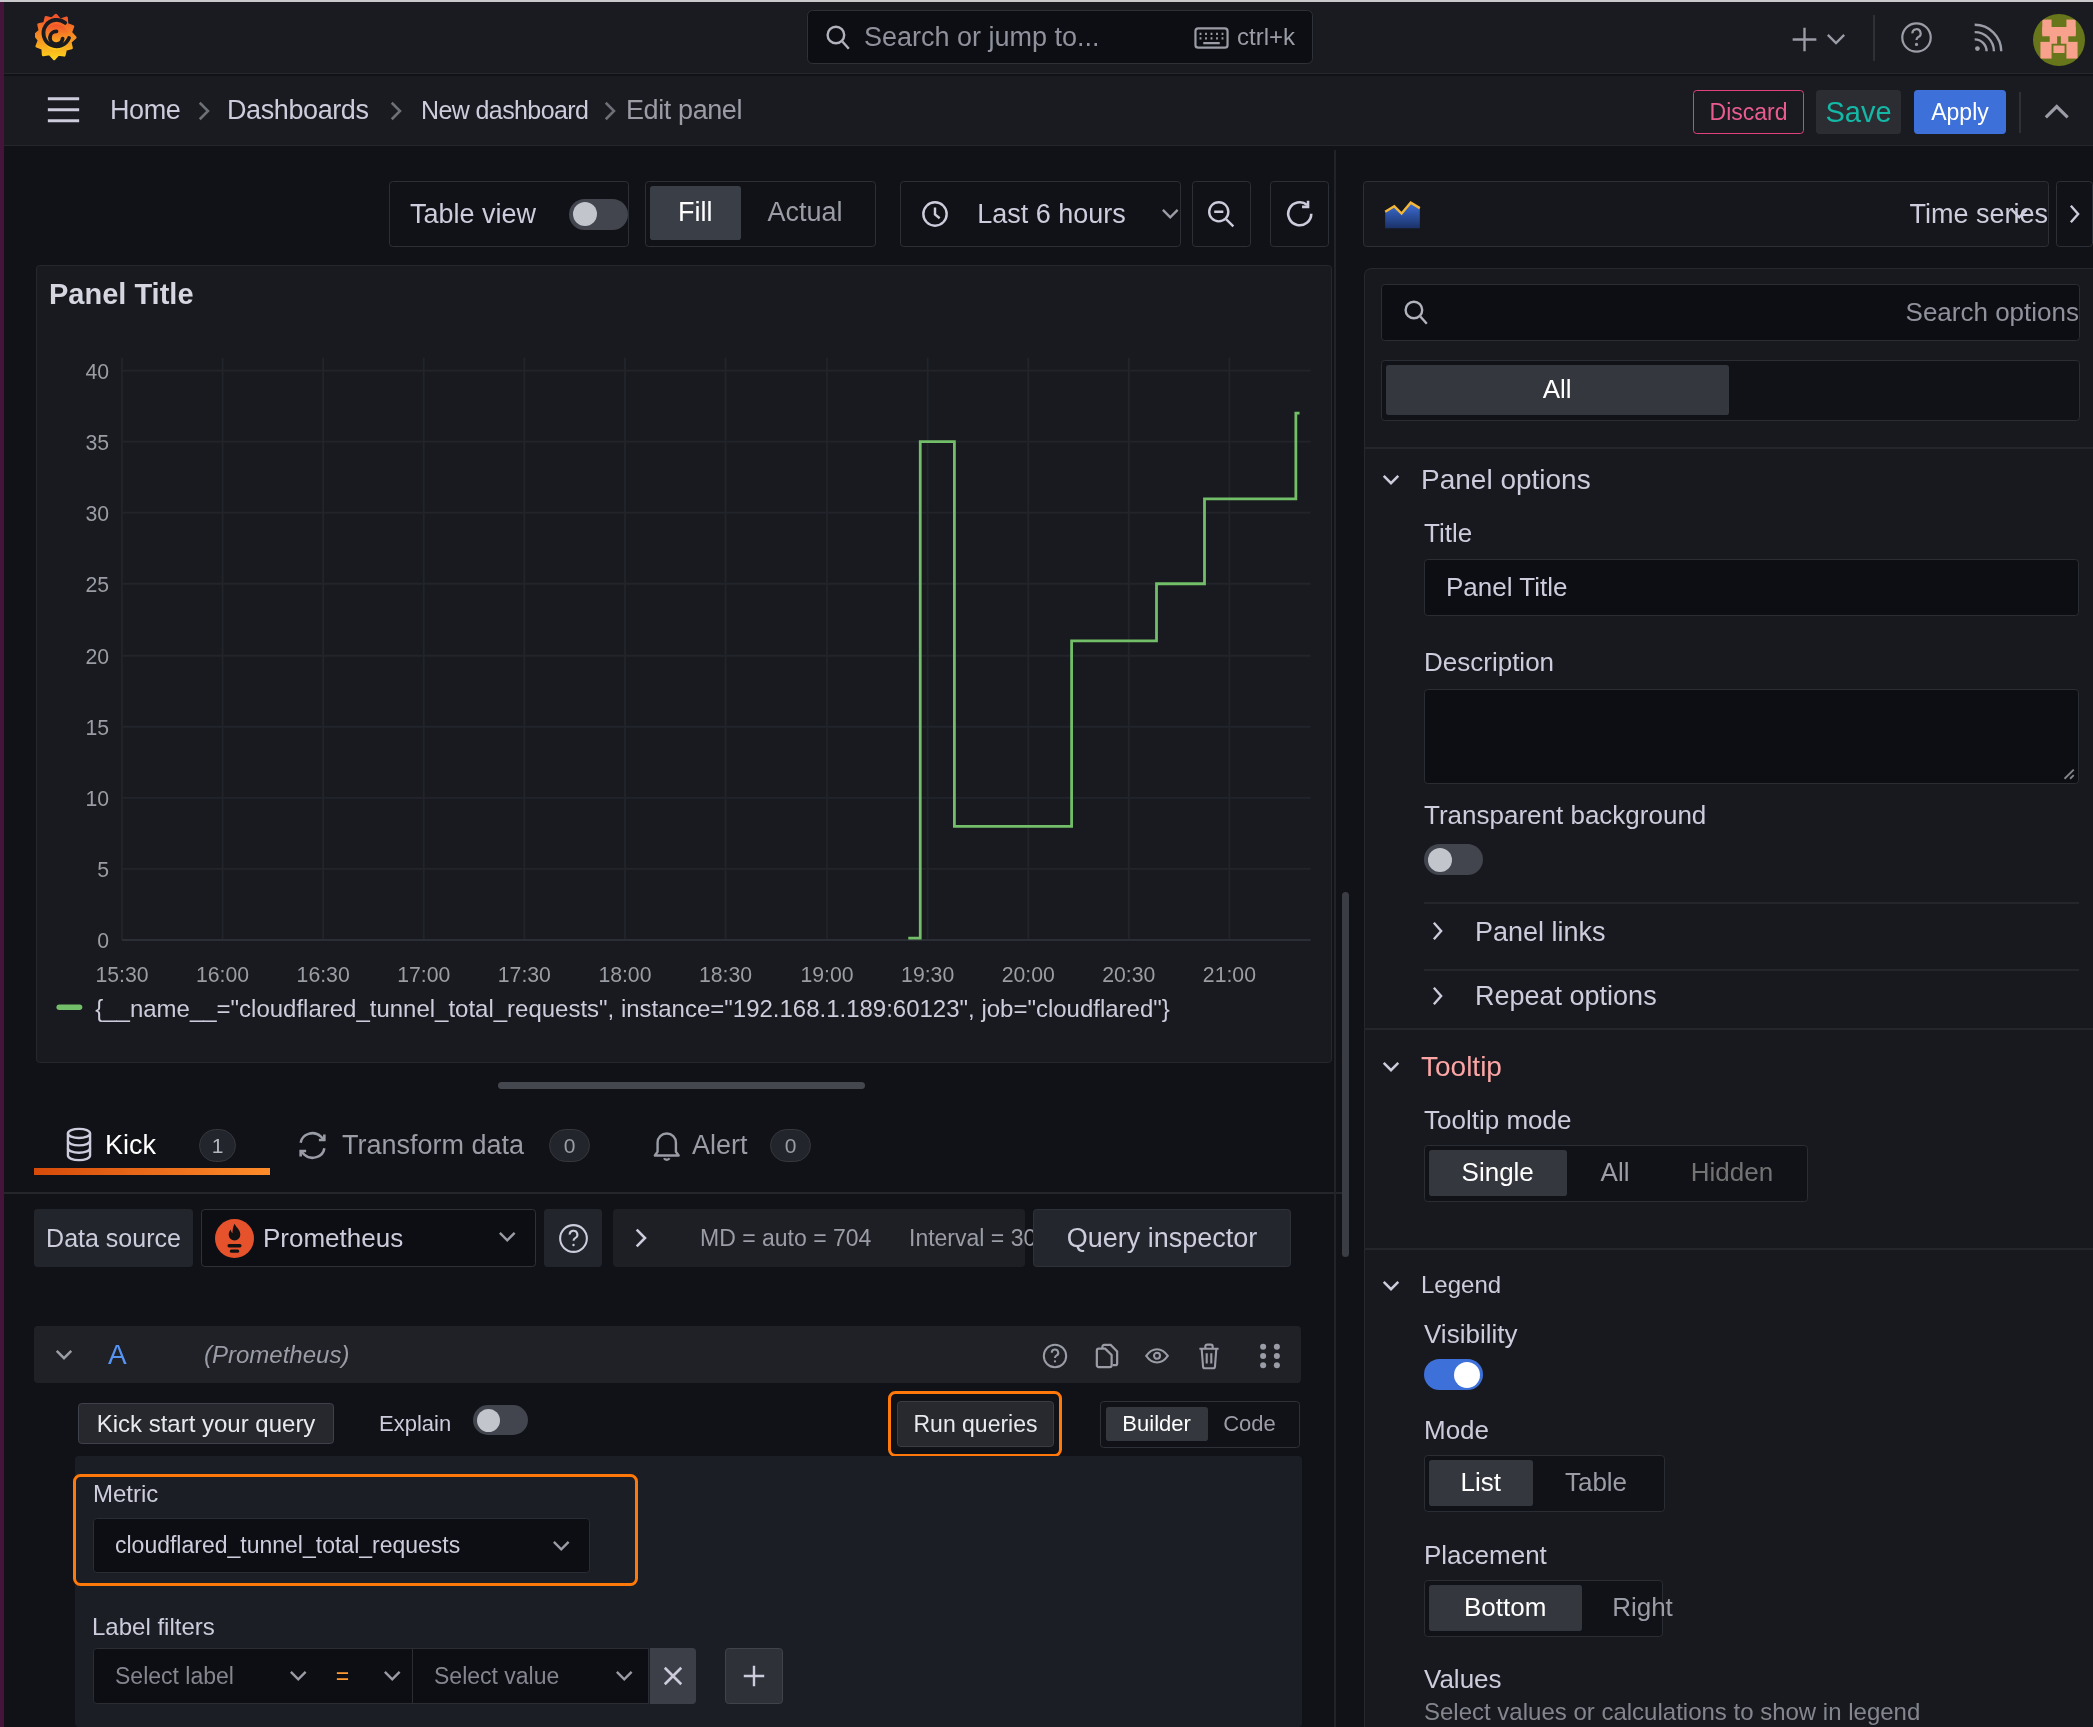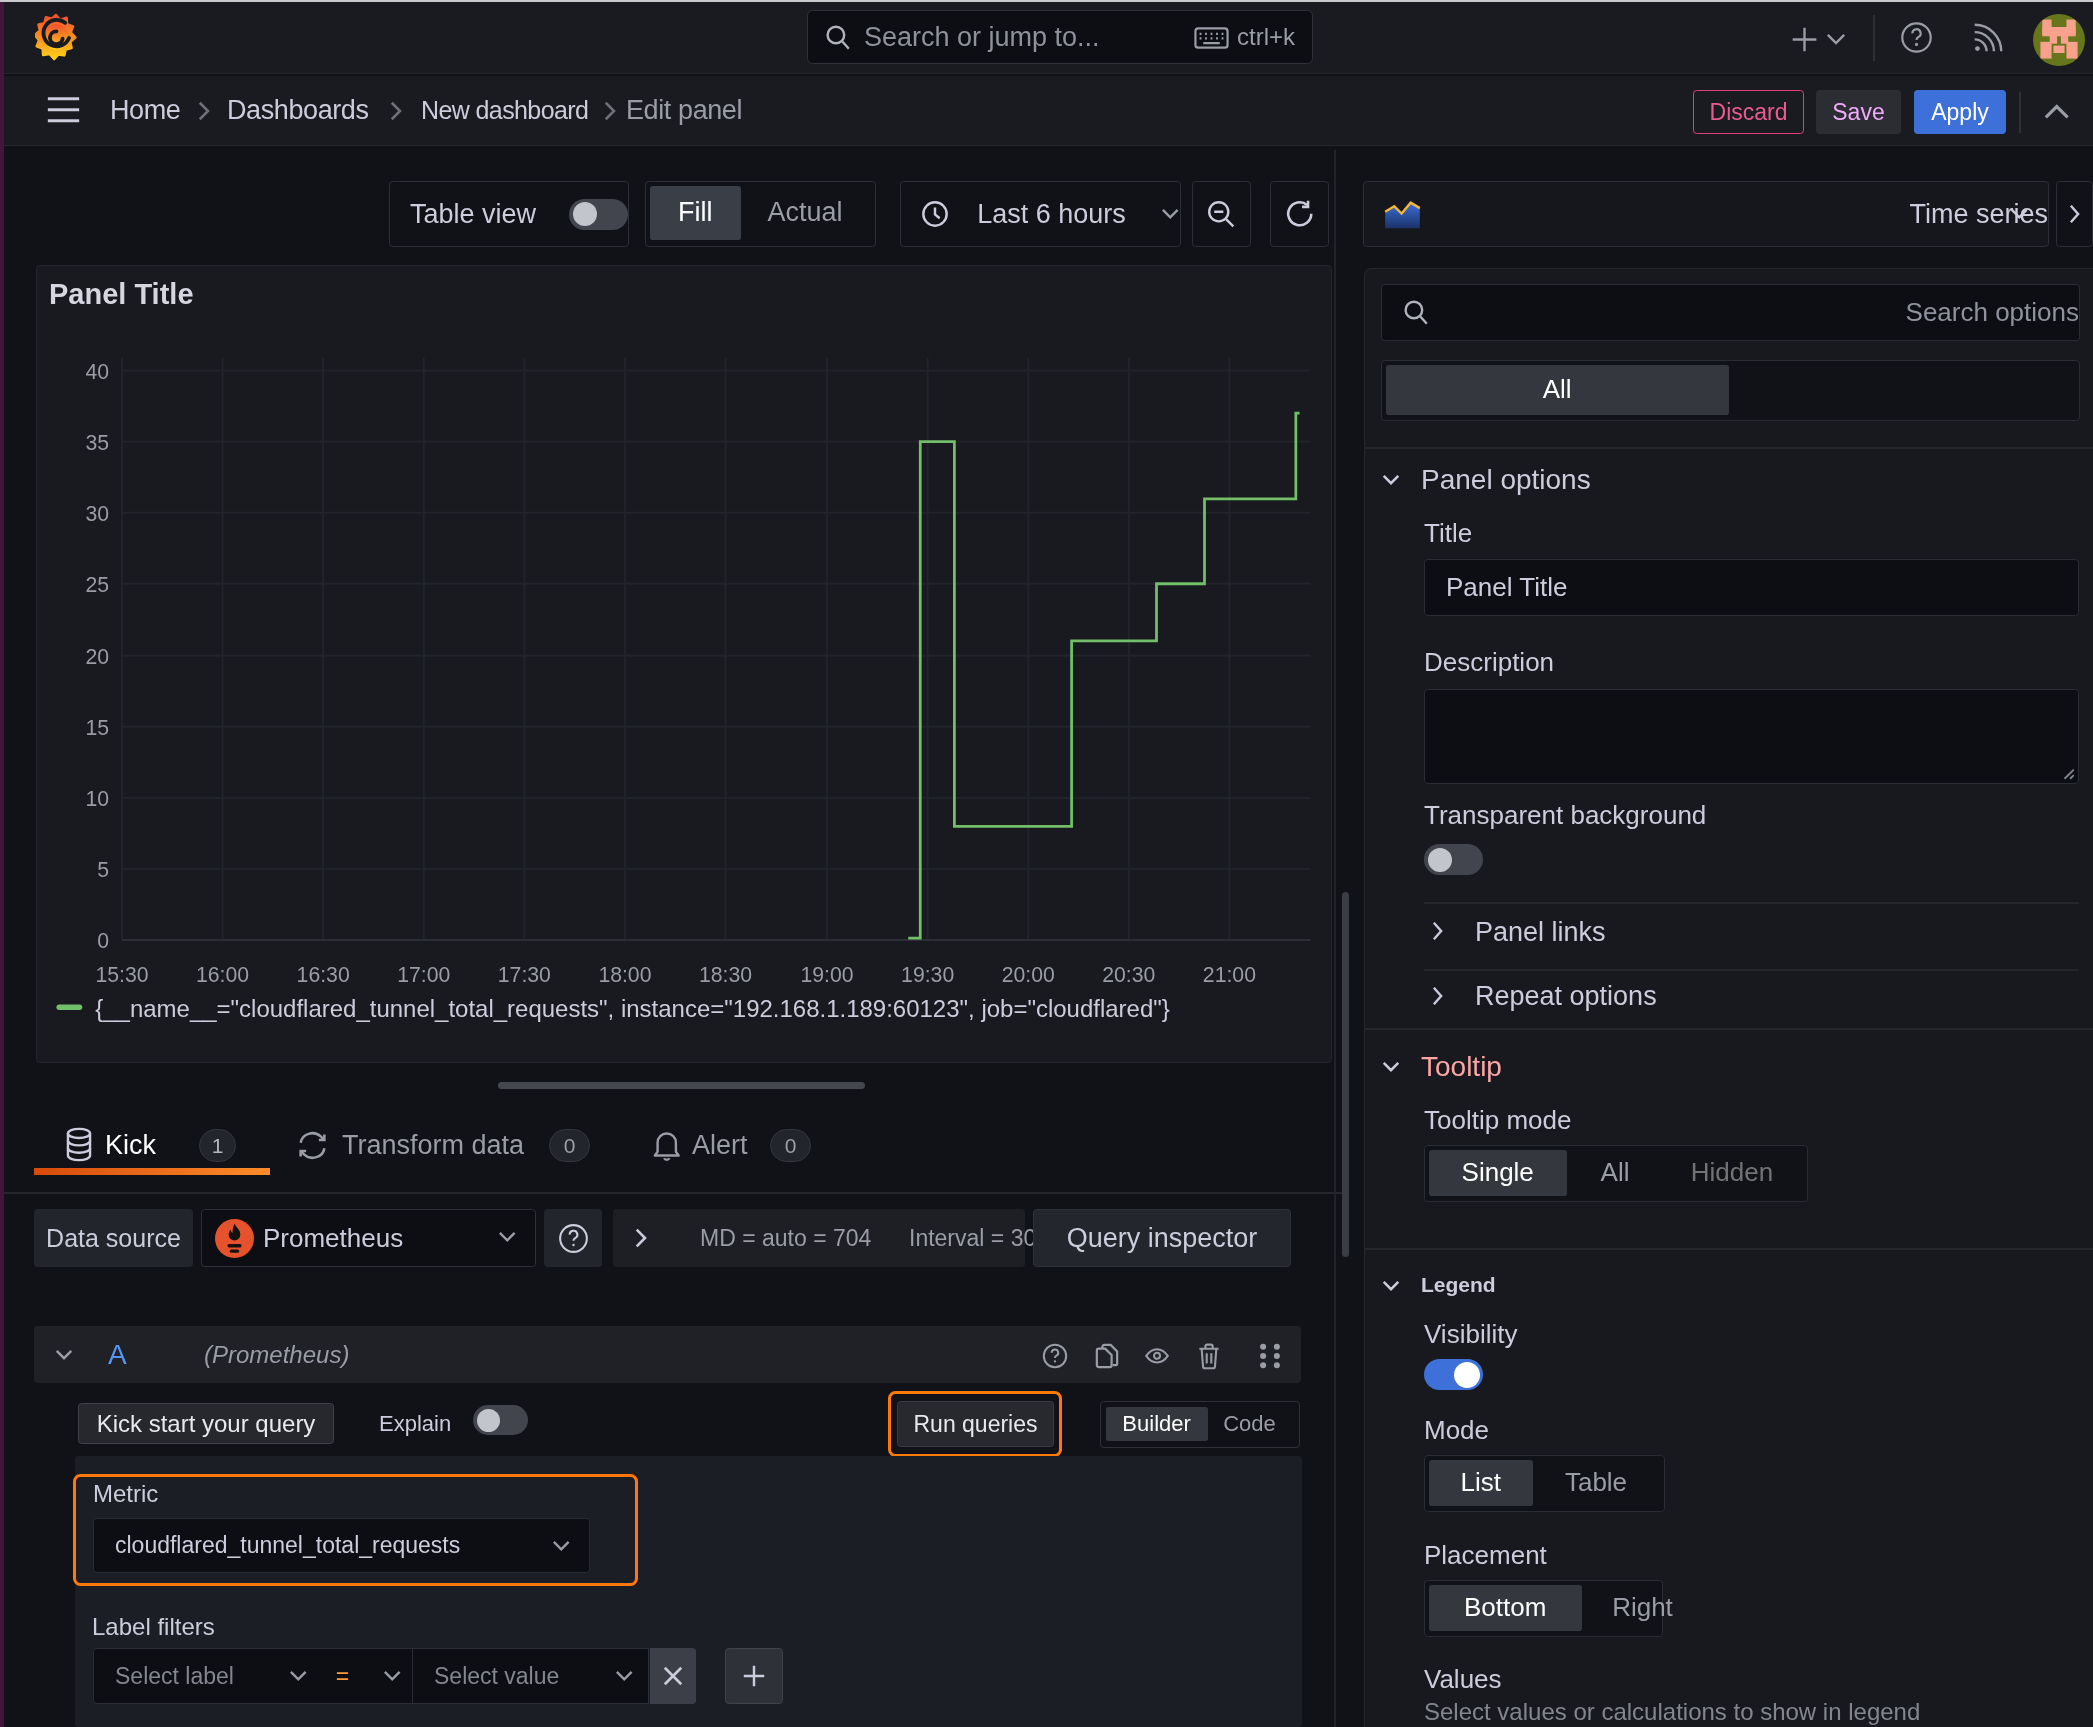--- a/index.html
+++ b/index.html
@@ -95,21 +95,21 @@
 <div class="abs bc" style="left:227px;top:94px;height:33px;line-height:33px;font-size:27px">Dashboards</div>
 <svg class="abs" style="left:388px;top:100px" width="14.8" height="22" viewBox="0 0 16 24" stroke="#6e7077" stroke-width="2.8" fill="none">
     <path d="M4 3 l9 9 -9 9"></path>
   </svg>
 <div class="abs" style="left:421px;top:94px;height:33px;line-height:33px;font-size:25px;letter-spacing:-0.6px">New dashboard</div>
 <svg class="abs" style="left:602px;top:100px" width="14.8" height="22" viewBox="0 0 16 24" stroke="#6e7077" stroke-width="2.8" fill="none">
     <path d="M4 3 l9 9 -9 9"></path>
   </svg>
 <div class="abs mut bc" style="left:626px;top:94px;height:33px;line-height:33px;font-size:27px">Edit panel</div>
 <div class="abs ctr" style="left:1693px;top:90px;width:111px;height:44px;border:1.8px solid #e0407c;border-radius:3.7px;color:#ea5c8f;font-size:23px">Discard</div>
-<div class="abs ctr" style="left:1816px;top:90px;width:85px;height:44px;background:#2b2d33;border-radius:3.7px;font-size:23px;color:#f0abfc">Save</div>
+<div class="abs ctr" style="left:1816px;top:90px;width:85px;height:44px;background:#2b2d33;border-radius:3.7px;font-size:29px;color:#14b8a6">Save</div>
 <div class="abs ctr" style="left:1914px;top:90px;width:92px;height:44px;background:#3d71d9;border-radius:3.7px;font-size:23px;color:#fff">Apply</div>
 <div class="abs" style="left:2019px;top:92px;width:1.8px;height:41px;background:#2e3036"></div>
 <svg class="abs" style="left:2042px;top:102px" width="29.5" height="20" viewBox="0 0 32 22" stroke="#9a9ca6" stroke-width="3.4" fill="none">
     <path d="M4 17 L16 5 L28 17"></path>
   </svg>
 
 <div class="abs row" style="left:389px;top:181px;width:240px;height:66px;border:1.8px solid #2c2f36;border-radius:3.7px;padding-left:20px;gap:14.8px">
   <span style="font-size:27px;color:#ccccdc">Table view</span>
   <span style="position:relative;width:59px;height:31px;background:#42454d;border-radius:15.7px">
     <span style="position:absolute;left:3.7px;top:3.7px;width:24px;height:24px;border-radius:50%;background:#c3c5cd"></span>
@@ -385,21 +385,21 @@
 <div class="abs" style="left:1424px;top:1104px;height:33px;line-height:33px;font-size:26px;color:#ccccdc">Tooltip mode</div>
 <div class="abs" style="left:1424px;top:1145px;width:384px;height:57px;background:#111217;border:1.8px solid #2b2d34;border-radius:3.7px">
   <div class="ctr" style="position:absolute;left:3.7px;top:3.7px;width:138px;height:46px;background:#34373e;border-radius:2.8px;font-size:26px;font-weight:500;color:#fff">Single</div>
   <div class="ctr" style="position:absolute;left:142px;top:3.7px;width:96px;height:46px;font-size:26px;color:#9a9ca6">All</div>
   <div class="ctr" style="position:absolute;left:238px;top:3.7px;width:138px;height:46px;font-size:26px;color:#737373">Hidden</div>
 </div>
 <div class="abs" style="left:1364px;top:1248px;width:729px;height:1.8px;background:#24262b"></div>
 <svg class="abs" style="left:1381px;top:1279px" width="20" height="14" viewBox="0 0 22 15" stroke="#ccccdc" stroke-width="2.8" fill="none">
     <path d="M3 3 l8 8 8-8"></path>
   </svg>
-<div class="abs" style="left:1421px;top:1266px;height:37px;line-height:37px;font-size:21px;font-weight:700;color:#ccccdc">Legend</div>
+<div class="abs" style="left:1421px;top:1266px;height:37px;line-height:37px;font-size:24px;font-weight:400;color:#ccccdc">Legend</div>
 <div class="abs" style="left:1424px;top:1318px;height:33px;line-height:33px;font-size:26px;color:#ccccdc">Visibility</div>
 <span class="abs" style="left:1424px;top:1359px;width:59px;height:31px;background:#3d71d9;border-radius:15.7px">
   <span style="position:absolute;right:2.8px;top:2.8px;width:26px;height:26px;border-radius:50%;background:#fff"></span>
 </span>
 <div class="abs" style="left:1424px;top:1414px;height:33px;line-height:33px;font-size:26px;color:#ccccdc">Mode</div>
 <div class="abs" style="left:1424px;top:1455px;width:241px;height:57px;background:#111217;border:1.8px solid #2b2d34;border-radius:3.7px">
   <div class="ctr" style="position:absolute;left:3.7px;top:3.7px;width:104px;height:46px;background:#34373e;border-radius:2.8px;font-size:26px;font-weight:500;color:#fff">List</div>
   <div class="ctr" style="position:absolute;left:108px;top:3.7px;width:126px;height:46px;font-size:26px;color:#9a9ca6">Table</div>
 </div>
 <div class="abs" style="left:1424px;top:1539px;height:33px;line-height:33px;font-size:26px;color:#ccccdc">Placement</div>

